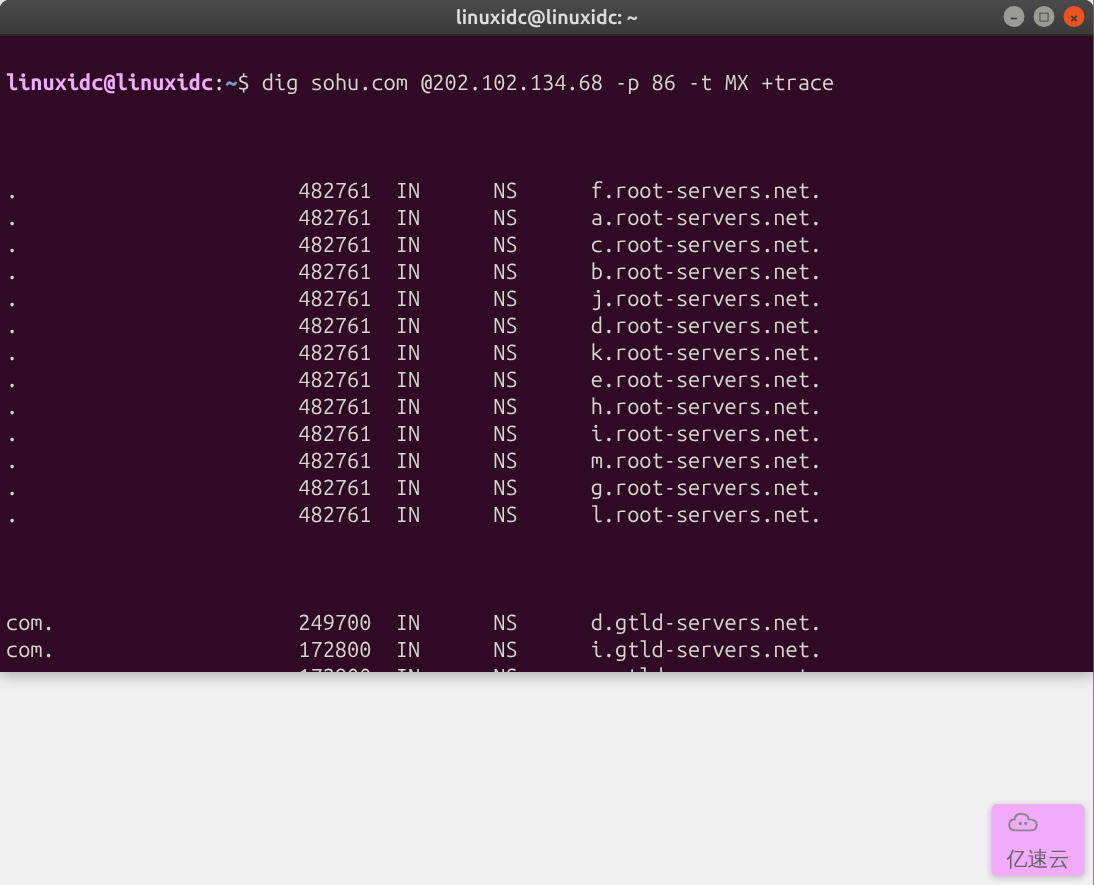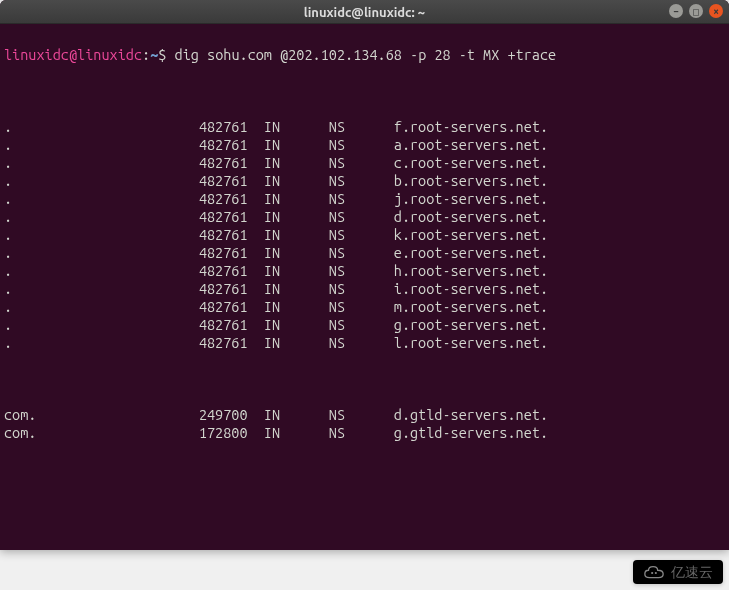--- a/index.html
+++ b/index.html
@@ -10,21 +10,21 @@
     body {
       width: 729px;
       height: 590px;
       background: #f0f0f0;
       font-family: "Ubuntu Mono", "DejaVu Sans Mono", monospace;
       overflow: hidden;
       position: relative;
     }
     .window {
       width: 729px;
-      height: 550px;
+      height: 448px;
       background: #2d0922;
       border-radius: 6px 6px 0 0;
       overflow: hidden;
       box-shadow: 0 2px 10px rgba(0,0,0,0.3);
     }
     .titlebar {
       height: 24px;
       background: linear-gradient(#4a4a4a, #3a3a3a);
       display: flex;
       align-items: center;
@@ -63,60 +63,61 @@
     .terminal-body {
       padding: 4px 4px;
       color: #d3d7cf;
       font-size: 14.5px;
       line-height: 18px;
       white-space: pre;
       background: #300a24;
       height: calc(100% - 24px);
       overflow: hidden;
     }
-    .prompt-user { color: #ec4899; font-weight: normal; }
+    .prompt-user { color: #f0abfc; font-weight: bold; }
     .prompt-path { color: #729fcf; font-weight: bold; }
     .prompt-sym { color: #d3d7cf; }
     .cmd { color: #d3d7cf; }
     .watermark {
       position: absolute;
       bottom: 6px;
       right: 6px;
-      background: #000000;
+      background: #f0abfc;
       border-radius: 4px;
       padding: 4px 10px 2px 10px;
       display: flex;
-      align-items: flex-end;
+      align-items: flex-start;
       gap: 6px;
       font-family: sans-serif;
       font-size: 14px;
       color: #666;
       box-shadow: 0 1px 4px rgba(0,0,0,0.2);
+      flex-direction: column;
     }
     .watermark svg { width: 22px; height: 18px; }
     .line { display: block; }
   </style>
 </head>
 <body>
 
 <div class="window">
   <div class="titlebar">
     <span class="title">linuxidc@linuxidc: ~</span>
     <div class="window-controls">
       <div class="win-btn win-min">–</div>
       <div class="win-btn win-max">□</div>
       <div class="win-btn win-close">×</div>
     </div>
   </div>
   <div class="terminal-body">
-<span class="line"><span class="prompt-user">linuxidc@linuxidc</span><span class="prompt-sym">:</span><span class="prompt-path">~</span><span class="prompt-sym">$</span> <span class="cmd">dig sohu.com @202.102.134.68 -p 28 -t MX +trace</span></span>
+<span class="line"><span class="prompt-user">linuxidc@linuxidc</span><span class="prompt-sym">:</span><span class="prompt-path">~</span><span class="prompt-sym">$</span> <span class="cmd">dig sohu.com @202.102.134.68 -p 86 -t MX +trace</span></span>
 <span class="line"> </span>
 <span id="root-records"><span class="line">.                       482761  IN      NS      f.root-servers.net.</span><span class="line">.                       482761  IN      NS      a.root-servers.net.</span><span class="line">.                       482761  IN      NS      c.root-servers.net.</span><span class="line">.                       482761  IN      NS      b.root-servers.net.</span><span class="line">.                       482761  IN      NS      j.root-servers.net.</span><span class="line">.                       482761  IN      NS      d.root-servers.net.</span><span class="line">.                       482761  IN      NS      k.root-servers.net.</span><span class="line">.                       482761  IN      NS      e.root-servers.net.</span><span class="line">.                       482761  IN      NS      h.root-servers.net.</span><span class="line">.                       482761  IN      NS      i.root-servers.net.</span><span class="line">.                       482761  IN      NS      m.root-servers.net.</span><span class="line">.                       482761  IN      NS      g.root-servers.net.</span><span class="line">.                       482761  IN      NS      l.root-servers.net.</span></span>
 <span class="line"> </span>
-<span id="com-records"><span class="line">com.                    249700  IN      NS      d.gtld-servers.net.</span><span class="line">com.                    172800  IN      NS      g.gtld-servers.net.</span></span>
+<span id="com-records"><span class="line">com.                    249700  IN      NS      d.gtld-servers.net.</span><span class="line">com.                    172800  IN      NS      i.gtld-servers.net.</span><span class="line">com.                    172800  IN      NS      g.gtld-servers.net.</span></span>
   </div>
 </div>
 
 <div class="watermark">
   <svg viewBox="0 0 24 18">
       <path fill="none" stroke="#888" stroke-width="1.4" d="M7 14 Q2 14 2 10 Q2 6 6 6 Q6 2 11 2 Q16 2 16 6 Q22 6 22 10 Q22 14 17 14 Z"></path>
       <circle cx="10" cy="9" r="1.2" fill="#888"></circle>
       <circle cx="14" cy="9" r="1.2" fill="#888"></circle>
     </svg>
   <span>亿速云</span>

